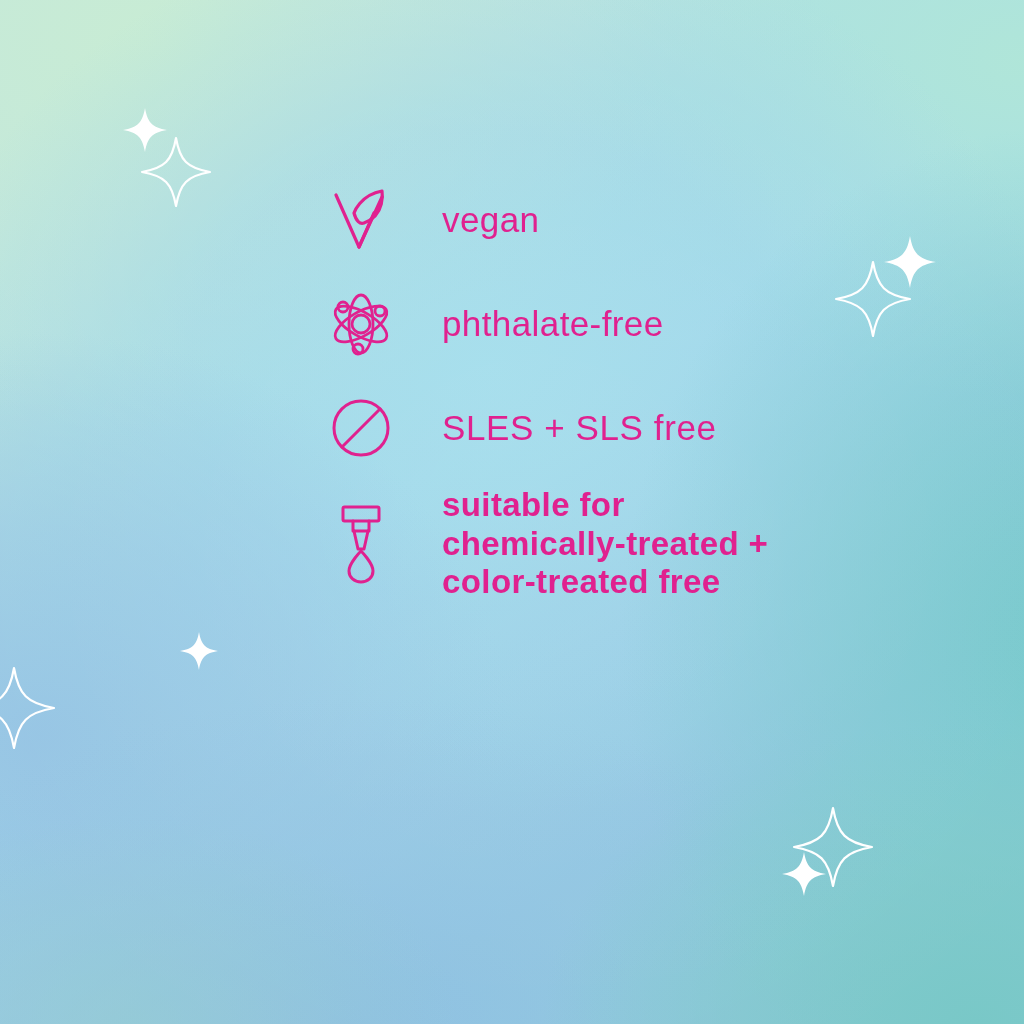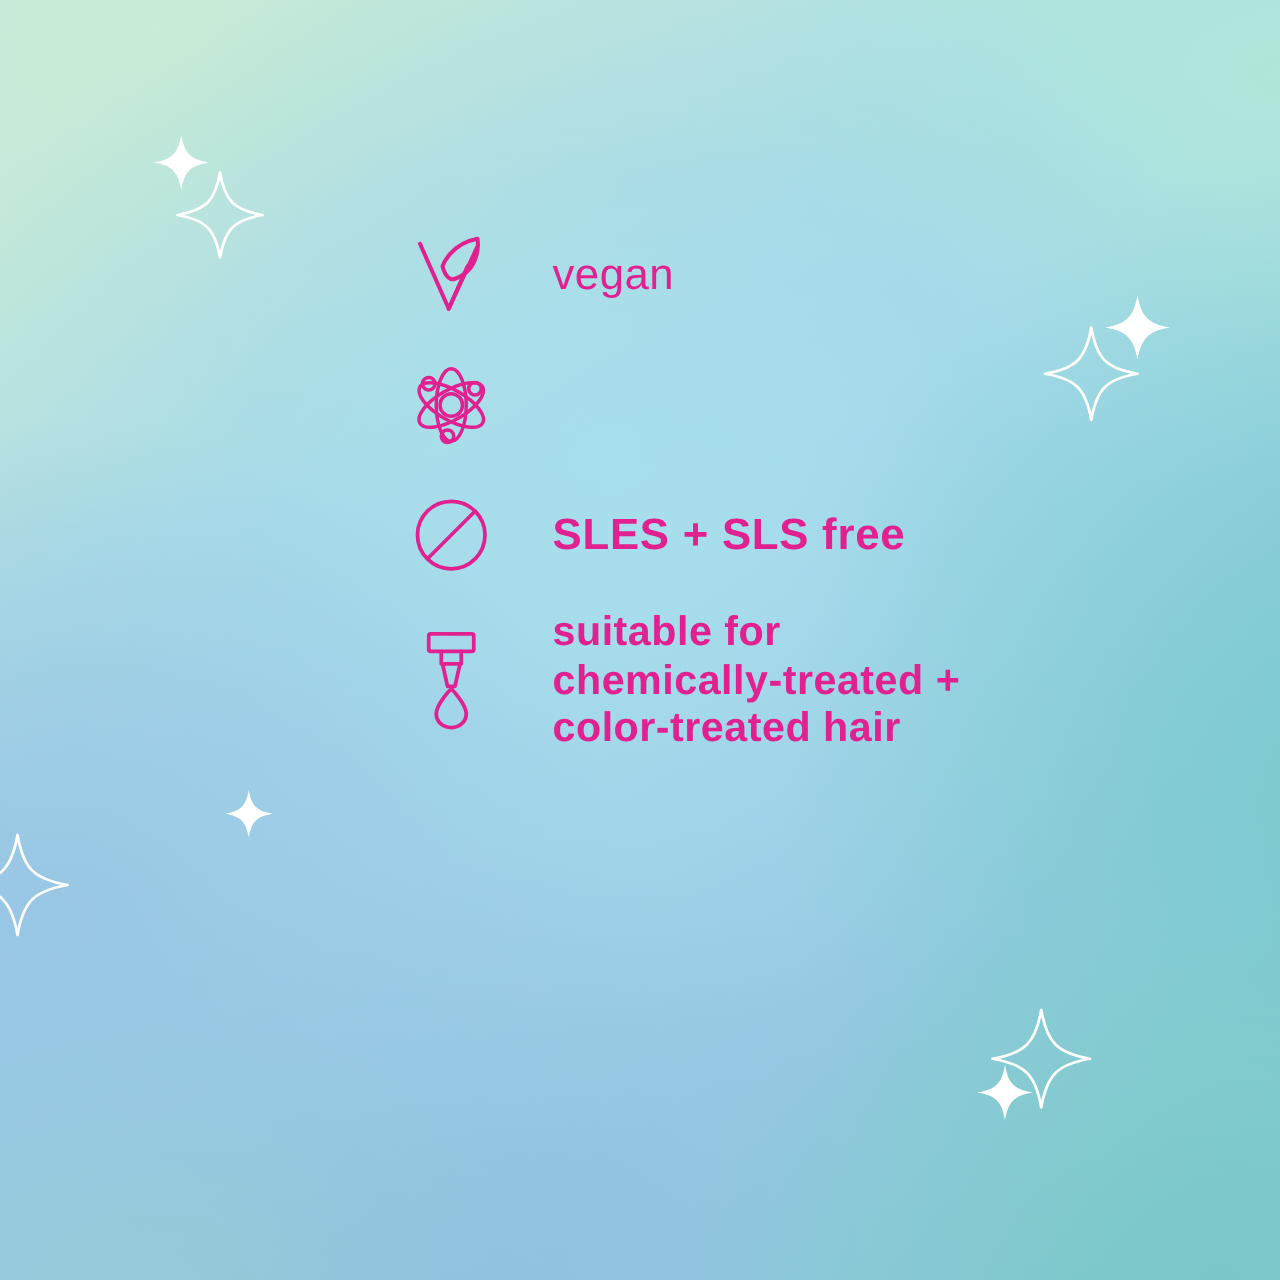--- a/index.html
+++ b/index.html
@@ -124,21 +124,21 @@
     letter-spacing: 0.4px;
     line-height: 1.12;
     white-space: pre-line;
   }
   .claim-label.small {
     font-size: 33px;
     line-height: 1.18;
     font-weight: 600;
   }
   .claim-label.bold {
-    font-weight: 700;
+    font-weight: 400;
     letter-spacing: 0.6px;
   }
 </style>
 </head>
 <body>
 
 <div id="canvas">
 
   <div class="bg-layer bg-base"></div>
   <div class="bg-layer bg-mint-tl"></div>
@@ -242,20 +242,21 @@
     <svg width="66" height="66" viewBox="0 0 66 66" fill="none" stroke="#e0218f" stroke-width="2.8" stroke-linecap="round" stroke-linejoin="round">
       <ellipse cx="33" cy="33" rx="29" ry="12" transform="rotate(30 33 33)"></ellipse>
       <ellipse cx="33" cy="33" rx="29" ry="12" transform="rotate(90 33 33)"></ellipse>
       <ellipse cx="33" cy="33" rx="29" ry="12" transform="rotate(150 33 33)"></ellipse>
       <circle cx="33" cy="33" r="9"></circle>
       <circle cx="15" cy="16" r="5"></circle>
       <circle cx="52" cy="20" r="5"></circle>
       <circle cx="30" cy="58" r="5"></circle>
     </svg>
         </div>
+        <div class="claim-label">phthalate-free</div>
       </div>
       <div class="claim-row">
         <div class="claim-icon">
     <svg width="62" height="62" viewBox="0 0 62 62" fill="none" stroke="#e0218f" stroke-width="3" stroke-linecap="round" stroke-linejoin="round">
       <circle cx="31" cy="31" r="27"></circle>
       <line x1="12" y1="50" x2="50" y2="12"></line>
     </svg>
         </div>
         <div class="claim-label bold">SLES + SLS free</div>
       </div>
@@ -263,17 +264,17 @@
         <div class="claim-icon">
     <svg width="52" height="82" viewBox="0 0 52 82" fill="none" stroke="#e0218f" stroke-width="3" stroke-linecap="round" stroke-linejoin="round">
       <rect x="8" y="4" width="36" height="14" rx="1.5"></rect>
       <path d="M18 18 L18 28 L34 28 L34 18"></path>
       <path d="M19 28 L23 46 L29 46 L33 28"></path>
       <path d="M26 48 C26 48 14 60 14 68 C14 74.5 19.4 79 26 79 C32.6 79 38 74.5 38 68 C38 60 26 48 26 48 Z"></path>
     </svg>
         </div>
         <div class="claim-label small">suitable for
 chemically-treated +
-color-treated hair</div>
+color-treated free</div>
       </div>
     </div>
 
 </div>
 
 </body></html>

